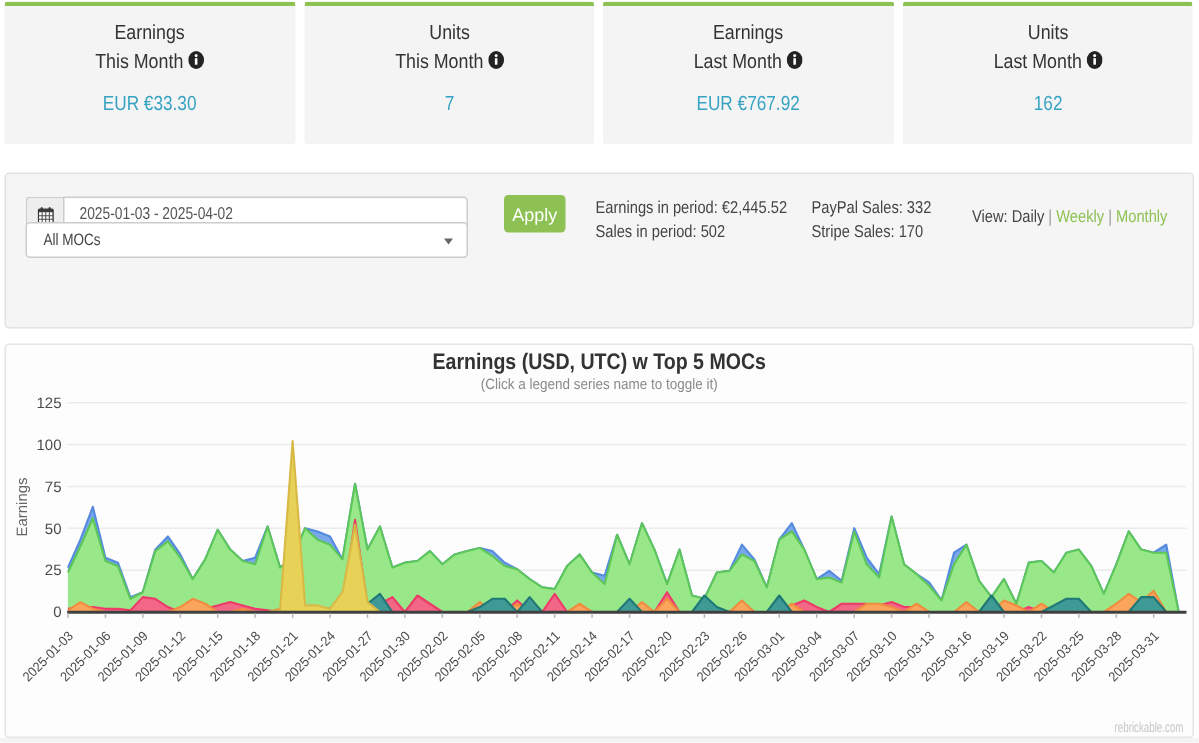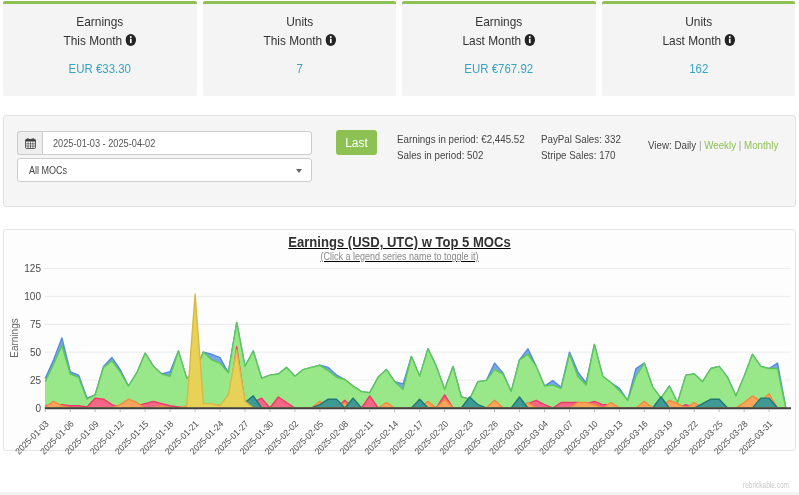--- a/index.html
+++ b/index.html
@@ -1,34 +1,34 @@
 <!DOCTYPE html>
 <html><head><meta charset="utf-8">
 <style>
 * { margin:0; padding:0; box-sizing:border-box; }
 body { width:799px; height:495px; background:#fff; font-family:"Liberation Sans",sans-serif; overflow:hidden; }
 .cards { display:flex; gap:6px; padding:1px 4px 0 3px; }
 .card { flex:1; background:#f4f4f4; border-top:3px solid #8dc153; border-radius:2px; text-align:center; height:95px; padding-top:9px; }
 .ct { font-size:13.5px; color:#333; line-height:18.5px; transform:scaleX(0.88); transform-origin:50% 0; }
 .cv { font-size:13.5px; color:#36a3c3; margin-top:11px; transform:scaleX(0.85); transform-origin:50% 0; }
 .panel { position:absolute; left:3px; right:3px; background:#f5f5f5; border:1px solid #e2e2e2; border-radius:3px; }
-#fpanel { top:115px; height:92px; }
+#fpanel { top:115px; height:104px; }
 .igroup { position:absolute; left:13px; top:15px; display:flex; width:295px; height:24px; }
 .addon { width:25px; background:#eee; border:1px solid #ccc; border-right:none; border-radius:3px 0 0 3px; display:flex; align-items:center; justify-content:center; }
 .dinput { flex:1; background:#fff; border:1px solid #ccc; border-radius:0 3px 3px 0; font-size:11.5px; color:#555; display:flex; align-items:center; padding-left:10px; }
 .dinput span { display:inline-block; transform:scaleX(0.8); transform-origin:0 50%; white-space:nowrap; }
-.select { position:absolute; left:13px; top:42px; width:295px; height:24px; background:#fff; border:1px solid #ccc; border-radius:3px; font-size:11px; color:#444; display:flex; align-items:center; padding-left:11px; }
+.select { position:absolute; left:13px; top:32px; width:295px; height:24px; background:#fff; border:1px solid #ccc; border-radius:3px; font-size:11px; color:#444; display:flex; align-items:center; padding-left:11px; }
 .select em { font-style:normal; display:inline-block; transform:scaleX(0.82); transform-origin:0 50%; }
 .caret { position:absolute; right:9px; top:10px; width:0; height:0; border-left:3.5px solid transparent; border-right:3.5px solid transparent; border-top:4.5px solid #666; }
 .applybtn { position:absolute; left:332px; top:14px; width:41px; height:25px; background:#8dc153; border:none; border-radius:3px; color:#fff; font-size:12px; font-family:"Liberation Sans",sans-serif; }
 .ptext { position:absolute; top:15px; font-size:11.5px; color:#454545; line-height:16px; white-space:nowrap; transform:scaleX(0.85); transform-origin:0 0; }
 .view { position:absolute; left:644px; top:23px; font-size:11.5px; color:#454545; white-space:nowrap; transform:scaleX(0.85); transform-origin:0 0; }
 .view a { color:#8dc153; text-decoration:none; }
 .view b { color:#9a9a9a; font-weight:normal; }
-#cpanel { top:229px; height:222px; background:#fdfdfd; border:1px solid #e5e5e5;text-decoration:underline; }
+#cpanel { top:229px; height:263px; background:#fdfdfd; border:1px solid #e5e5e5; }
 .ctitle { position:relative; z-index:2; text-align:center; font-size:15px; font-weight:bold; color:#333; padding-top:3px; transform:scaleX(0.87); }
 .csub { position:relative; z-index:2; text-align:center; font-size:10px; color:#8a8a8a; margin-top:1px; transform:scaleX(0.9); }
 </style></head>
 <body>
 <div class="cards">
     <div class="card">
       <div class="ct">Earnings<br>This Month <svg width="12" height="12" viewBox="0 0 13 13" style="vertical-align:-1.5px">
           <circle cx="6.5" cy="6.5" r="6.5" fill="#232323"></circle>
           <rect x="5.45" y="5.2" width="2.1" height="4.7" fill="#fff"></rect>
           <circle cx="6.5" cy="3.3" r="1.2" fill="#fff"></circle>
@@ -78,21 +78,21 @@
         </svg>
       </div>
       <div class="dinput">
         <span>2025-01-03 - 2025-04-02</span>
       </div>
     </div>
   <div class="select">
       <em>All MOCs</em>
       <div class="caret"></div>
     </div>
-  <button class="applybtn">Last</button>
+  <button class="applybtn">Apply</button>
   <div class="ptext" style="left:393px">Earnings in period: €2,445.52<br>Sales in period: 502</div>
   <div class="ptext" style="left:537px">PayPal Sales: 332<br>Stripe Sales: 170</div>
   <div class="view">View: Daily <b>|</b> <a>Weekly</a> <b>|</b> <a>Monthly</a></div>
 </div>
 <div class="panel" id="cpanel">
   <div class="ctitle">Earnings (USD, UTC) w Top 5 MOCs</div>
   <div class="csub">(Click a legend series name to toggle it)</div>
   <svg width="793" height="262" viewBox="0 0 793 262" style="display:block;position:absolute;left:0;top:0">
 <g transform="translate(-3,-230)">
 <line x1="44" y1="268.5" x2="790" y2="268.5" stroke="#ececec" stroke-width="1"></line>

